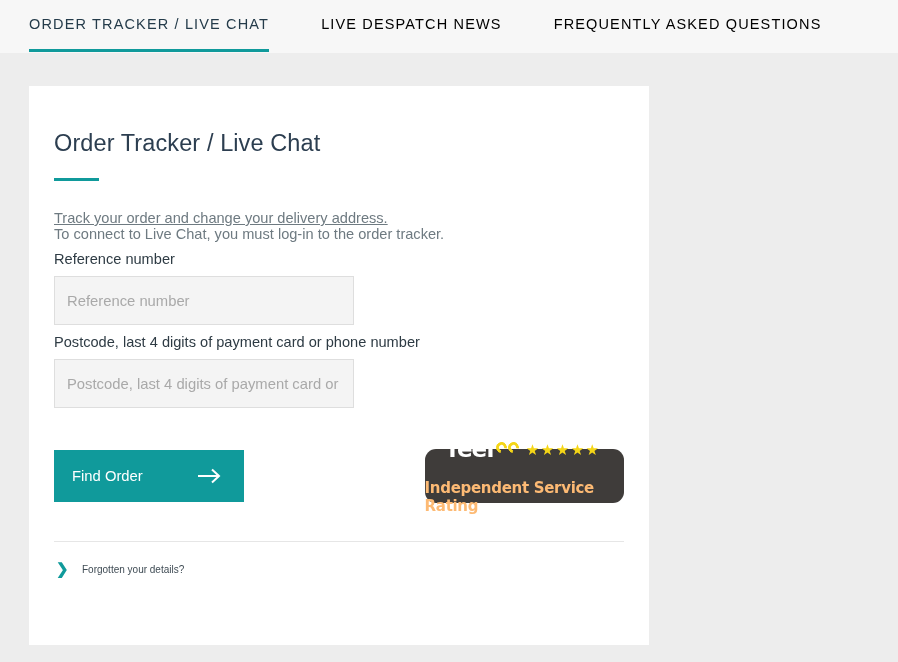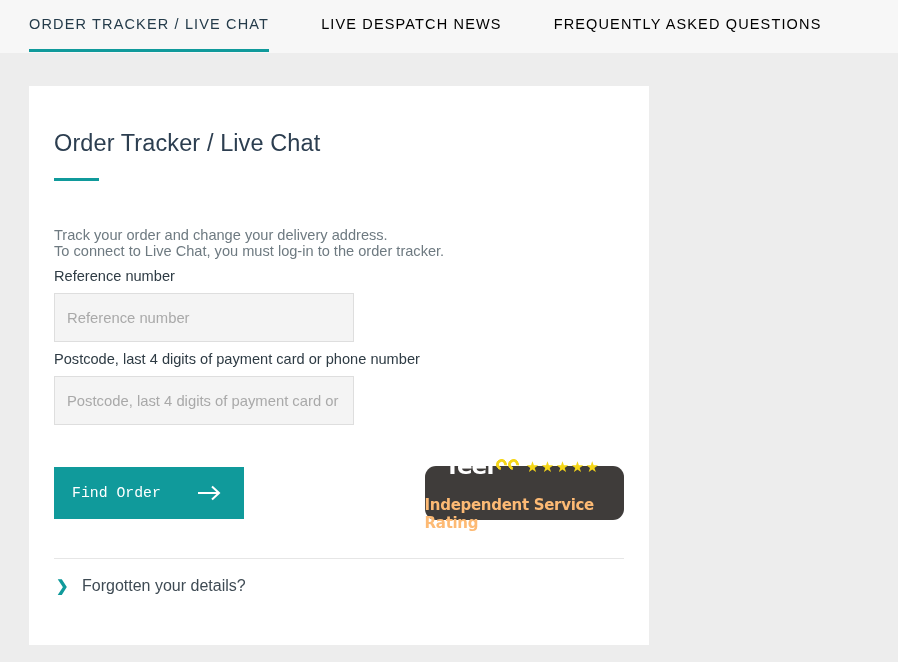--- a/index.html
+++ b/index.html
@@ -84,21 +84,21 @@
     height: 3px;
     background: #109a9b;
     margin-top: 21px;
   }
 
   .intro {
     margin: 0;
     color: #6e7a81;
     font-size: 14.6px;
   }
-  .intro-1 { margin-top: 46px; }
+  .intro-1 { margin-top: 29px; text-decoration: underline; }
   .intro-2 { }
 
   .field-label {
     margin-top: 9px;
     font-size: 14.6px;
     color: #2e3b44;
   }
 
   .text-input {
     display: block;
@@ -122,21 +122,21 @@
     align-items: center;
   }
 
   .find-btn {
     box-sizing: border-box;
     width: 190px;
     height: 52px;
     background: #109a9b;
     border: none;
     color: #ffffff;
-    font-family: Liberation Mono, monospace;
+    font-family: Liberation Sans, sans-serif;
     font-size: 14.8px;
     display: flex;
     align-items: center;
     justify-content: space-between;
     padding: 0 21px 0 18px;
     cursor: pointer;
   }
   .find-btn .arrow { display: block; line-height: 0; }
 
   
@@ -211,21 +211,21 @@
     font-size: 15px;
     font-weight: bold;
     width: 26px;
     display: flex;
     align-items: center;
     justify-content: flex-start;
     padding-left: 2px;
   }
   .forgot-text {
     color: #3f4b54;
-    font-size: 16px;
+    font-size: 10px;
   }
 </style>
 </head>
 <body>
 
 <div class="tabbar">
   <div class="tabs">
     <div class="tab active">
       <span>ORDER TRACKER / LIVE CHAT</span>
     </div>

